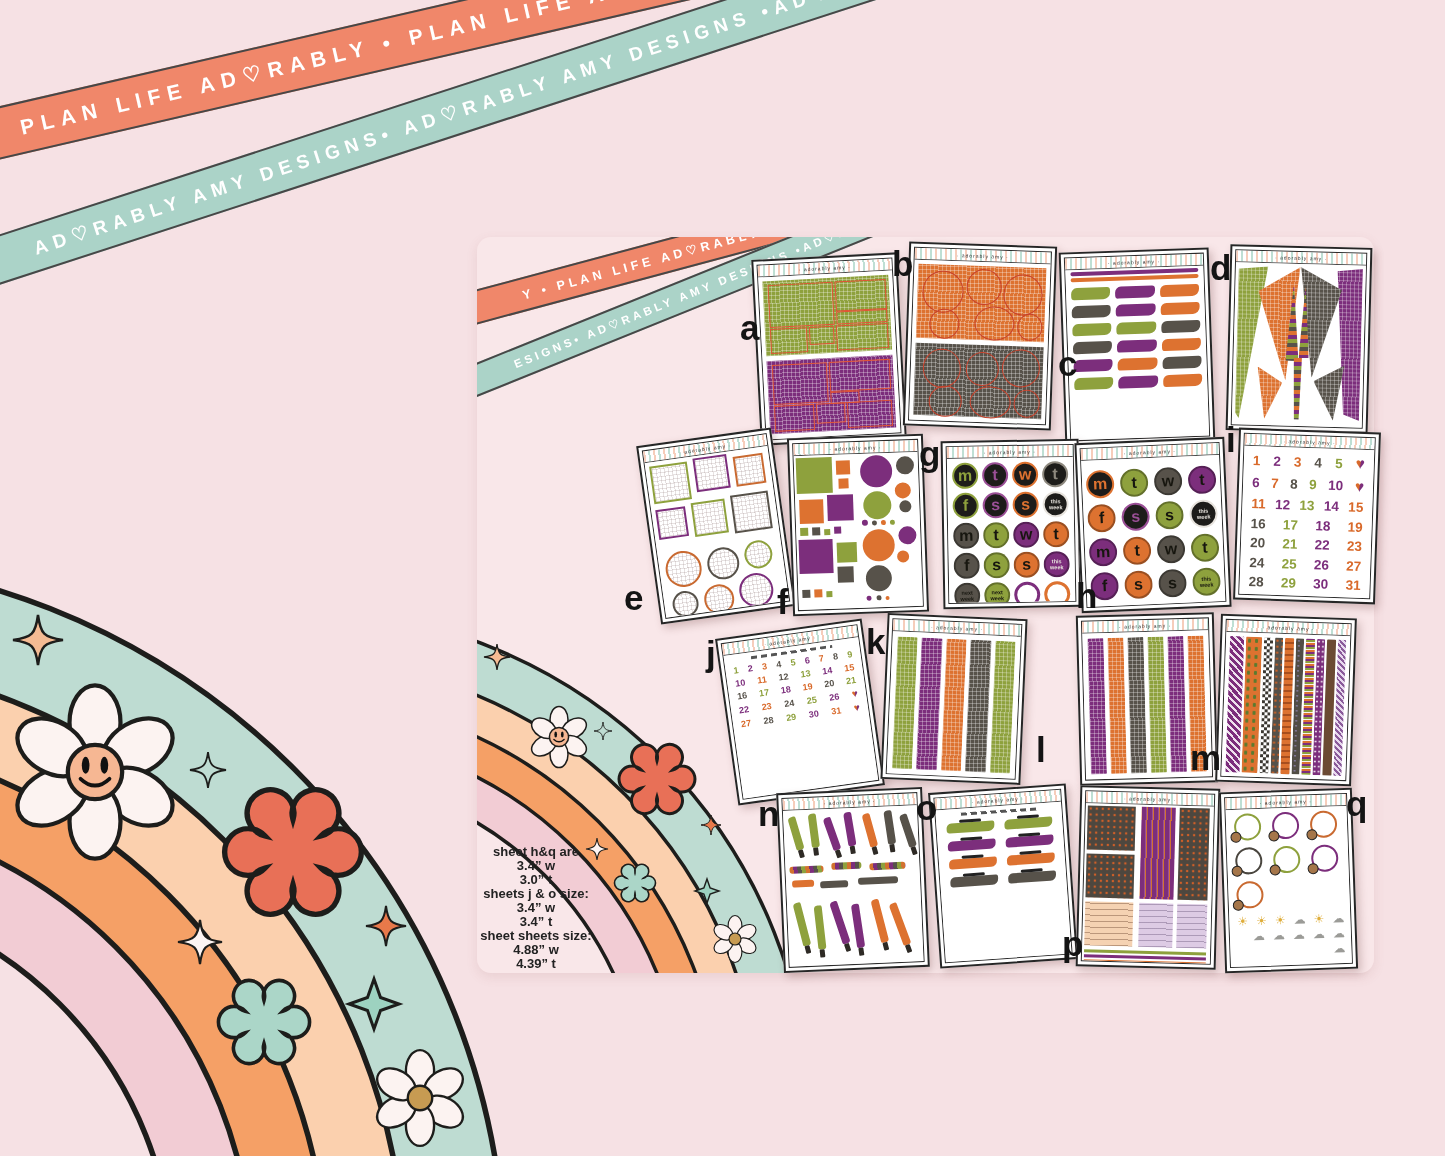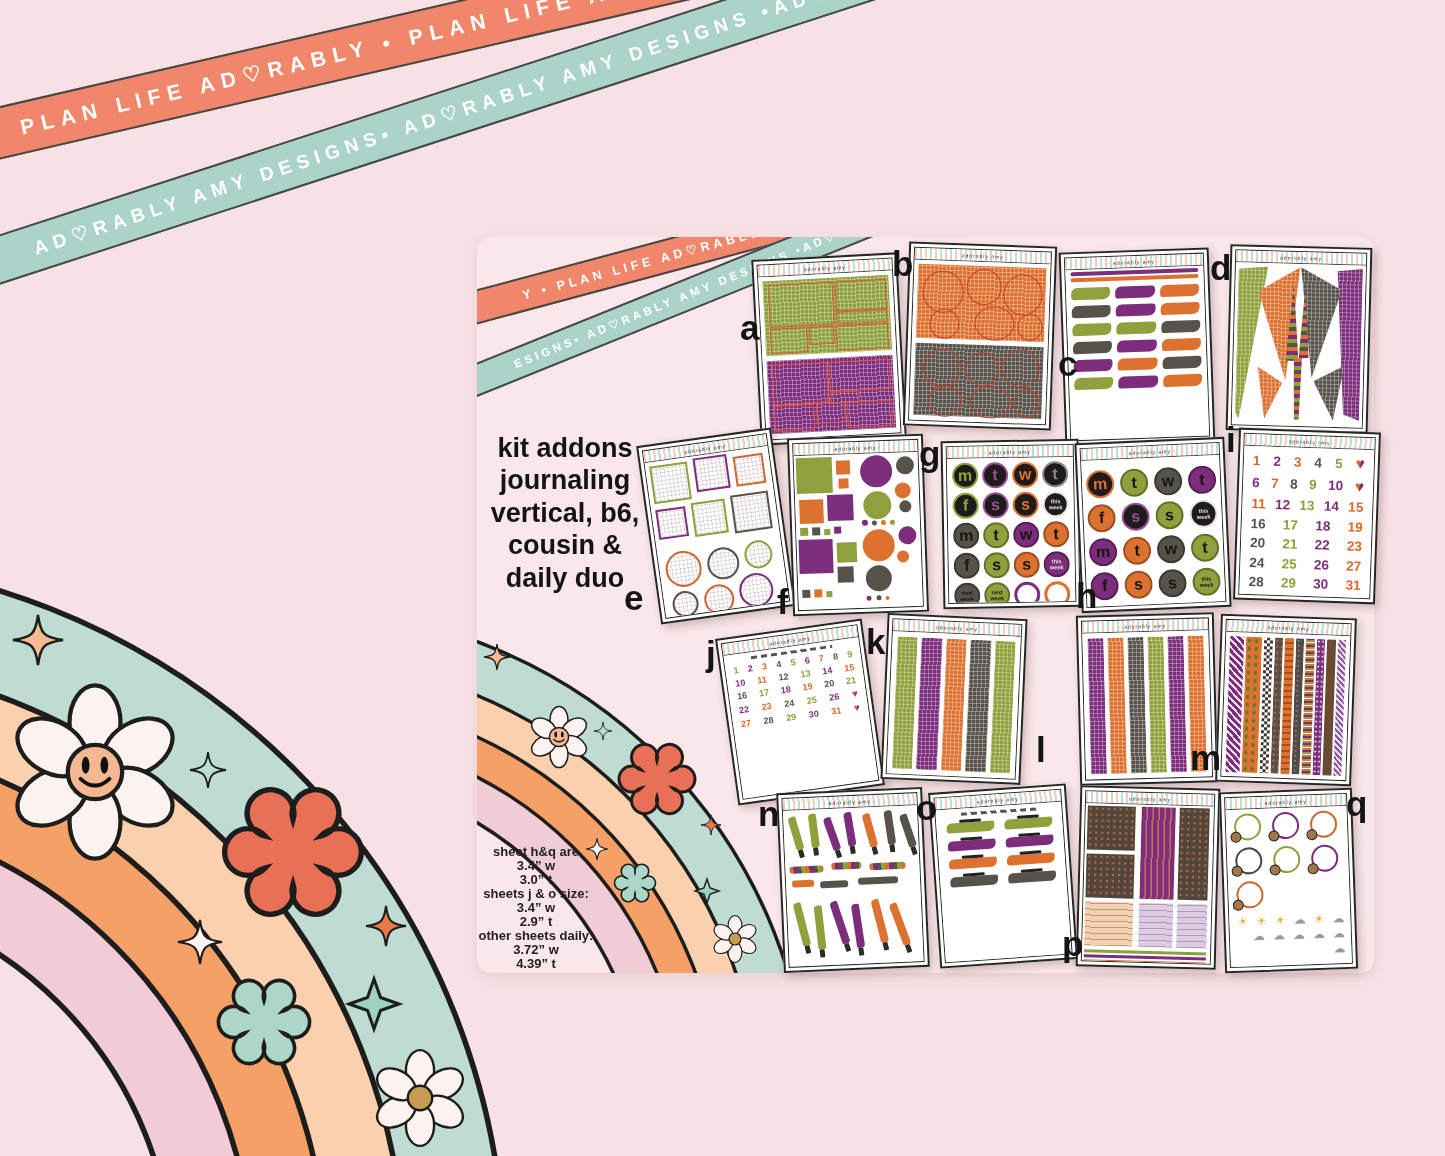--- a/index.html
+++ b/index.html
@@ -220,36 +220,29 @@
       <use href="#spark4" transform="translate(126,494) scale(0.18)" fill="#bedcd2" stroke="#1d1d1b" stroke-width="5"></use>
       <use href="#flower6" transform="translate(180,542) scale(0.5)" fill="#e87057" stroke="#1d1d1b" stroke-width="6"></use>
       <use href="#spark4" transform="translate(234,588) scale(0.2)" fill="#e8794a" stroke="#1d1d1b" stroke-width="5"></use>
       <use href="#spark4" transform="translate(120,612) scale(0.22)" fill="#fdf5f3" stroke="#1d1d1b" stroke-width="5"></use>
       <use href="#flower6" transform="translate(158,646) scale(0.27)" fill="#abd6c8" stroke="#1d1d1b" stroke-width="6"></use>
       <use href="#star4" transform="translate(230,654) scale(0.24)" fill="#9dd2c0" stroke="#1d1d1b" stroke-width="6"></use>
       <use href="#daisy2" transform="translate(258,702) scale(0.23)"></use>
     </svg>
   </div>
 
-  <div class="kit-text">
-      <div>kit addons</div>
-      <div>journaling</div>
-      <div>vertical, b6,</div>
-      <div>cousin &amp;</div>
-      <div>daily duo</div>
-    </div>
   <div class="size-text">
       <div>sheet h&amp;q are</div>
       <div>3.4” w</div>
       <div>3.0” t</div>
       <div>sheets j &amp; o size:</div>
       <div>3.4” w</div>
-      <div>2.9” t</div>
-      <div>other sheets daily:</div>
-      <div>3.72” w</div>
+      <div>3.4” t</div>
+      <div>sheet sheets size:</div>
+      <div>4.88” w</div>
       <div>4.39” t</div>
     </div>
 
   <div class="sheet" style="left:756px;top:256px;width:146px;height:186px;transform:rotate(-3deg)">
     <div class="sin">
         <div class="shead">
           <span>· adorably amy ·</span>
         </div>
       <div class="sbody">
         <div class="cg gridfine blk2" style="top:4px;height:46%;">

